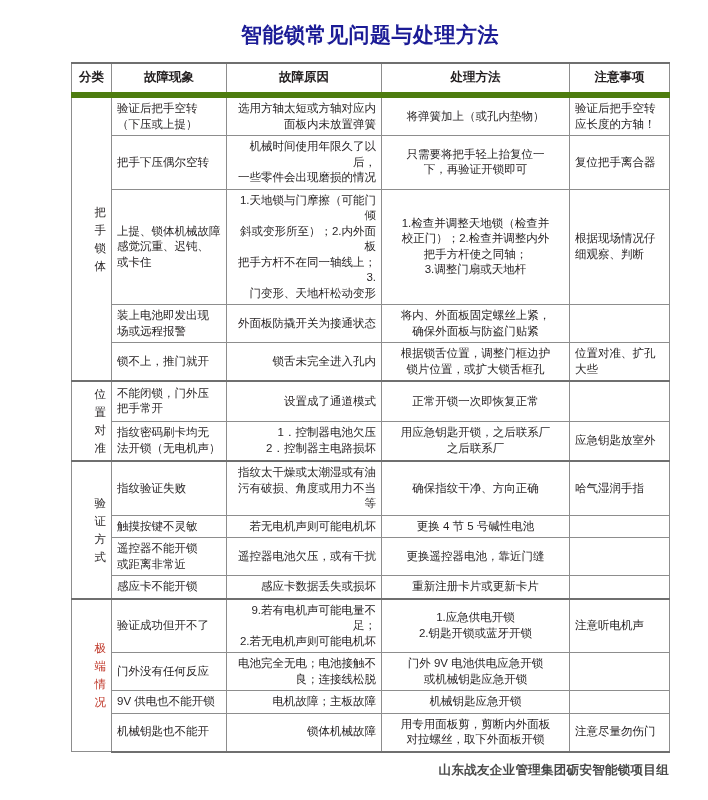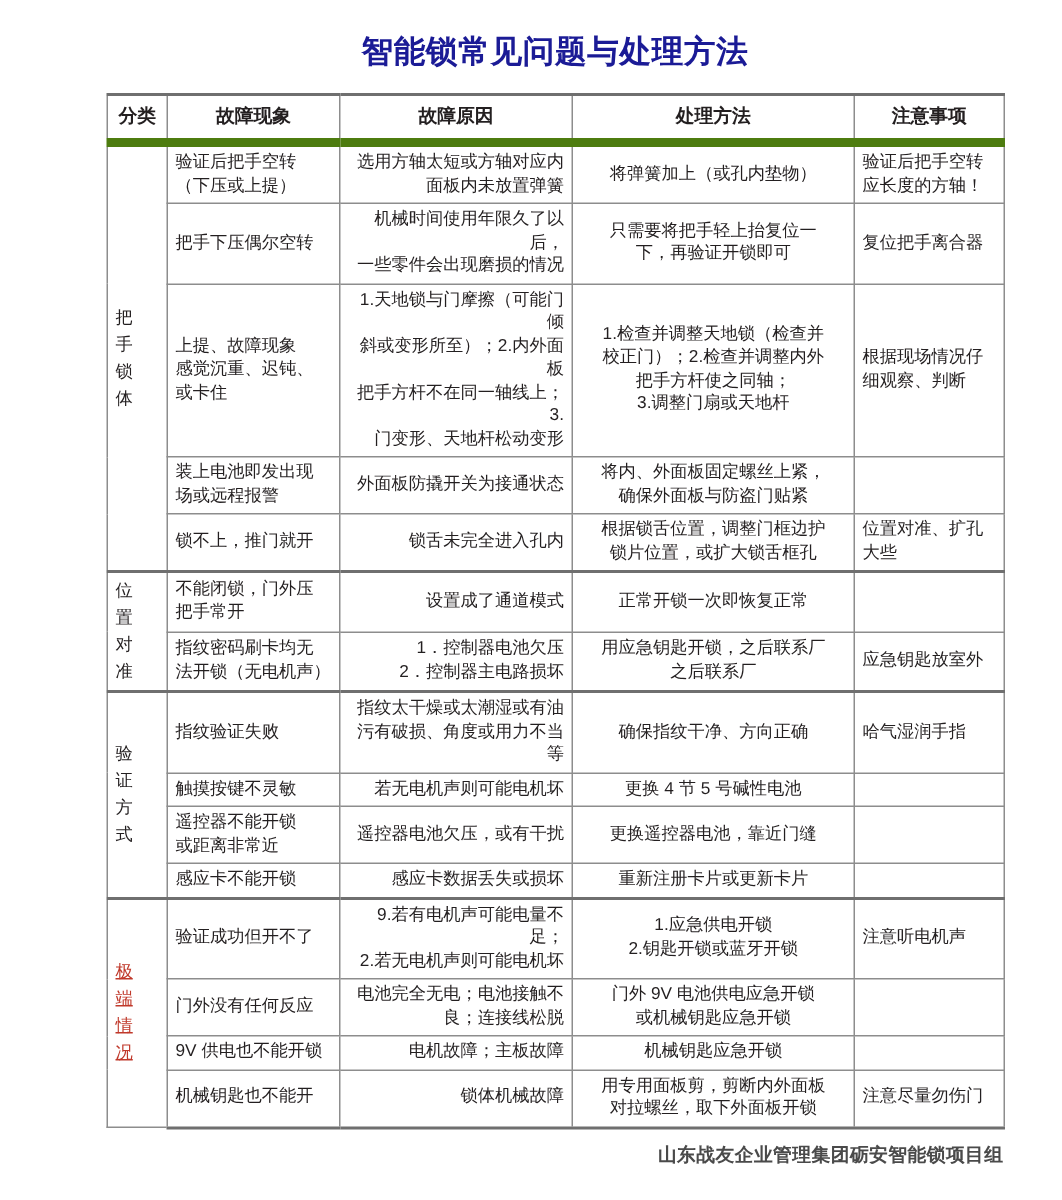--- a/index.html
+++ b/index.html
@@ -63,34 +63,34 @@
     padding: 2px 4px;
   }
   
   col.c-cat { width: 40px; }
   col.c-sym { width: 115px; }
   col.c-cause { width: 155px; }
   col.c-fix { width: 188px; }
   col.c-note { width: 100px; }
 
   td.cat {
-    text-align: left;
+    text-align: right;
     font-weight: bold;
     font-size: 13px;
     line-height: 17px;
     padding: 2px;
     letter-spacing: 0;
   }
   td.cat .vstack {
     display: inline-block;
     width: 14px;
     word-break: break-all;
     line-height: 18px;
   }
-  td.cat.danger .vstack { color: #c0392b; text-decoration: underline; }
+  td.cat.danger .vstack { color: #c0392b; }
 
   td.sym { text-align: left; }
   td.cause { text-align: right; }
   td.fix  { text-align: center; }
   td.note { text-align: left; }
 
   
   tr.sect-top > td, tr.sect-top > th { border-top: 2px solid #6f6f6f; }
   tr.head-row > th { border-top: 2px solid #6f6f6f; border-bottom: 6px solid #4d7c0f; }
   tr.last-row > td { border-bottom: 2px solid #6f6f6f; }
@@ -164,21 +164,21 @@
             <td class="fix lines">
               <div>只需要将把手轻上抬复位一</div>
               <div>下，再验证开锁即可</div>
             </td>
             <td class="note lines">
               <div>复位把手离合器</div>
             </td>
           </tr>
           <tr>
             <td class="sym lines">
-              <div>上提、故障现象</div>
+              <div>上提、锁体机械故障</div>
               <div>感觉沉重、迟钝、</div>
               <div>或卡住</div>
             </td>
             <td class="cause lines">
               <div>1.天地锁与门摩擦（可能门倾</div>
               <div>斜或变形所至）；2.内外面板</div>
               <div>把手方杆不在同一轴线上；3.</div>
               <div>门变形、天地杆松动变形</div>
             </td>
             <td class="fix lines">

